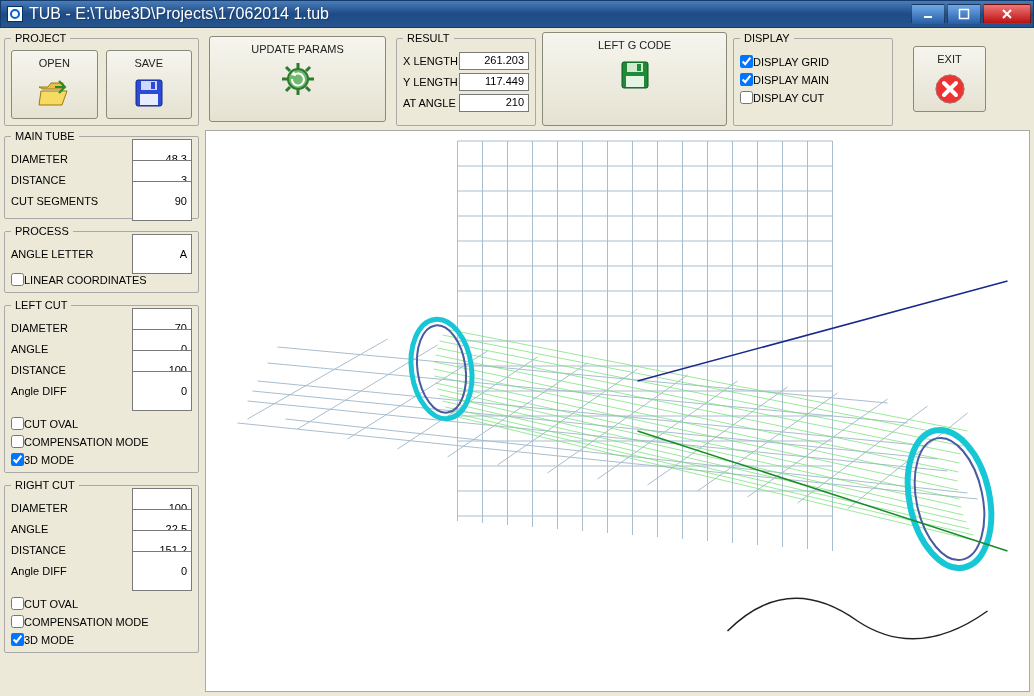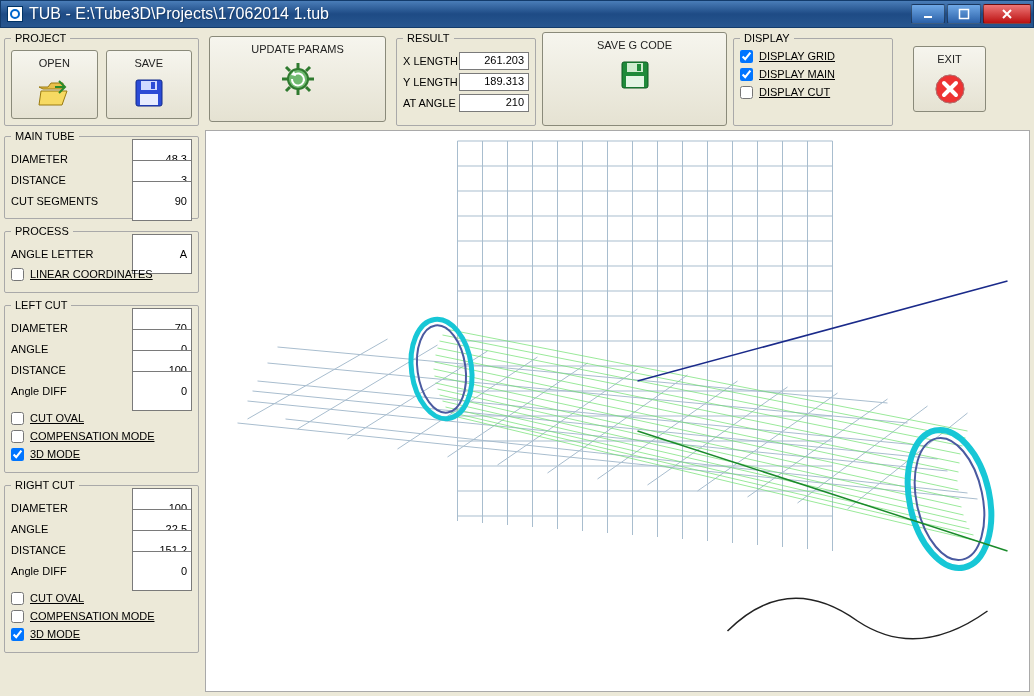--- a/index.html
+++ b/index.html
@@ -37,21 +37,21 @@
   .bigbtn .lbl{ font-size:11px; color:#222; }
   .iconslot{ width:36px;height:36px; display:flex;align-items:center;justify-content:center; }
 
   .proj-btns{display:flex;gap:8px;height:100%;}
   .proj-btns .bigbtn{width:80px;}
 
   .result-row{display:flex;justify-content:space-between;align-items:center;height:20px;margin:1px 0;}
   .result-row label{font-size:11px;}
   .result-row .val{width:70px;height:18px;border:1px solid #7a7a7a;background:#fff;text-align:right;padding:1px 4px;}
 
-  .chk{display:flex;align-items:flex-start;gap:6px;height:18px;text-decoration:underline;}
+  .chk{display:flex;align-items:flex-end;gap:0;height:18px;}
   .chk input{margin:0;width:13px;height:13px;}
 
   
   .leftcol{ width:195px; display:flex; flex-direction:column; gap:6px; }
   .inrow{display:flex;justify-content:space-between;align-items:center;height:20px;margin:1px 0;}
   .inrow label{font-size:11px;}
   .inrow input{width:60px;height:18px;border:1px solid #7a7a7a;background:#fff;text-align:right;padding:19px 4px;font-size:11px;}
 
   
   .viewport{ flex:1; background:#fff; border:1px solid #a9a9a9; position:relative; overflow:hidden; }
@@ -140,31 +140,31 @@
     </div>
 
     <fieldset class="panel-result">
       <legend>RESULT</legend>
       <div class="result-row">
         <label>X LENGTH</label>
         <div class="val">261.203</div>
       </div>
       <div class="result-row">
         <label>Y LENGTH</label>
-        <div class="val">189.313</div>
+        <div class="val">117.449</div>
       </div>
       <div class="result-row">
         <label>AT ANGLE</label>
         <div class="val">210</div>
       </div>
     </fieldset>
 
     <div class="panel-gcode">
       <div class="bigbtn">
-        <span class="lbl">SAVE G CODE</span>
+        <span class="lbl">LEFT G CODE</span>
         <span class="iconslot">
           <svg width="30" height="30" viewBox="0 0 30 30">
               <rect x="2" y="2" width="26" height="26" rx="2" fill="#1f8a3a" stroke="#0c5a20"></rect>
               <rect x="7" y="3" width="16" height="9" fill="#cfeccf"></rect>
               <rect x="17" y="4" width="4" height="7" fill="#1f8a3a"></rect>
               <rect x="6" y="16" width="18" height="11" fill="#e4f5e4"></rect>
             </svg>
         </span>
       </div>
     </div>

